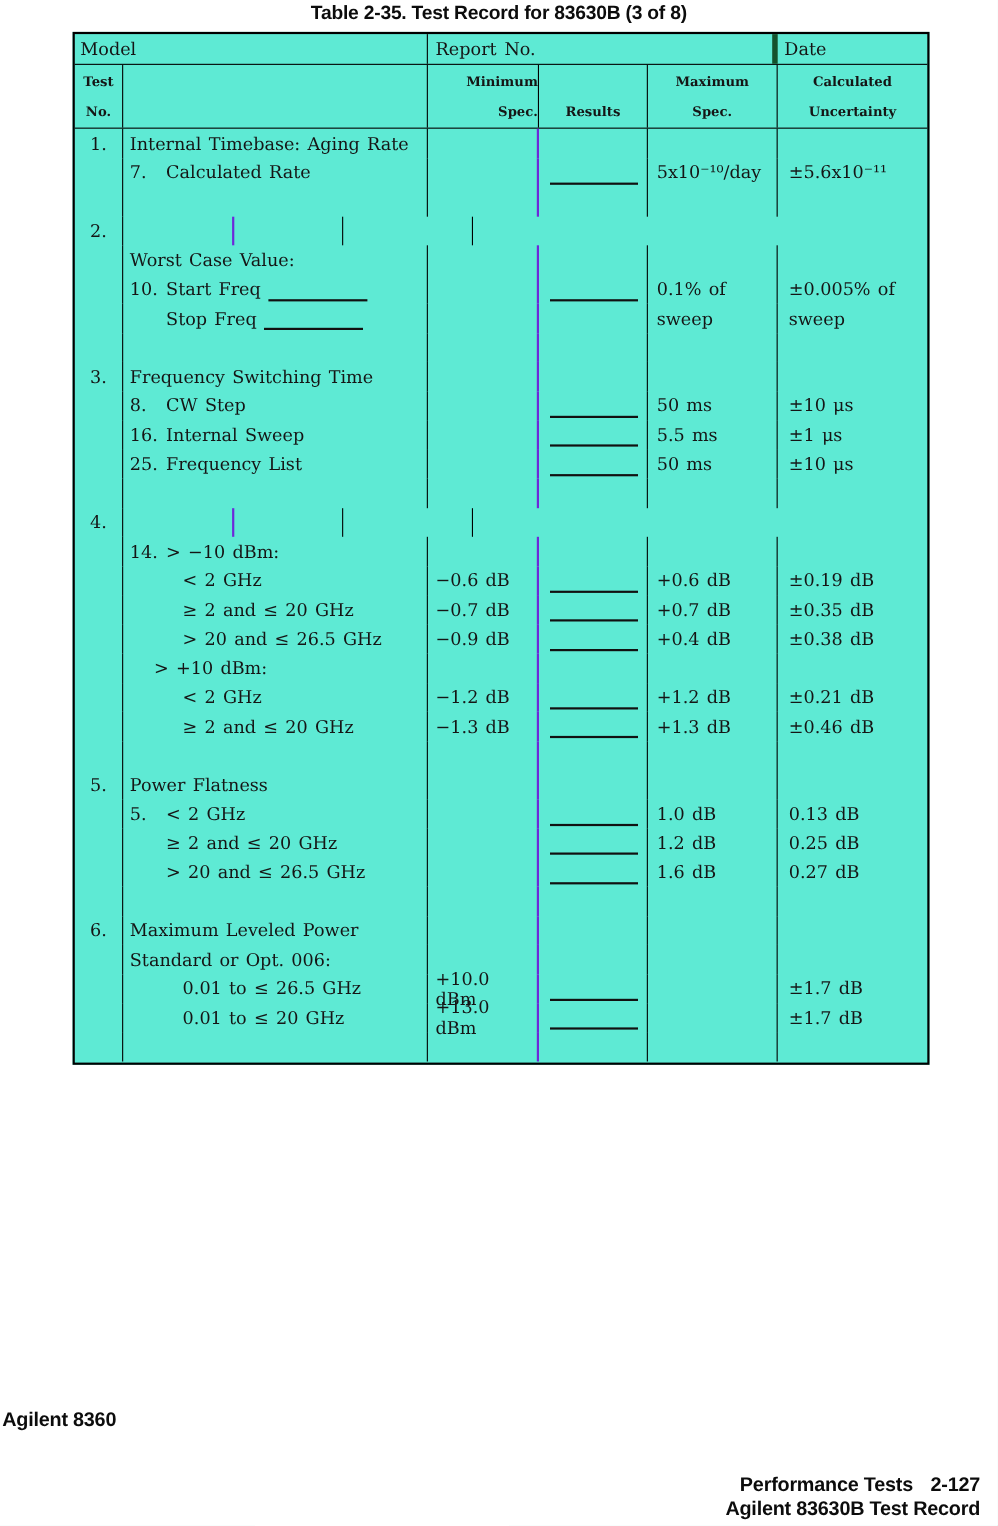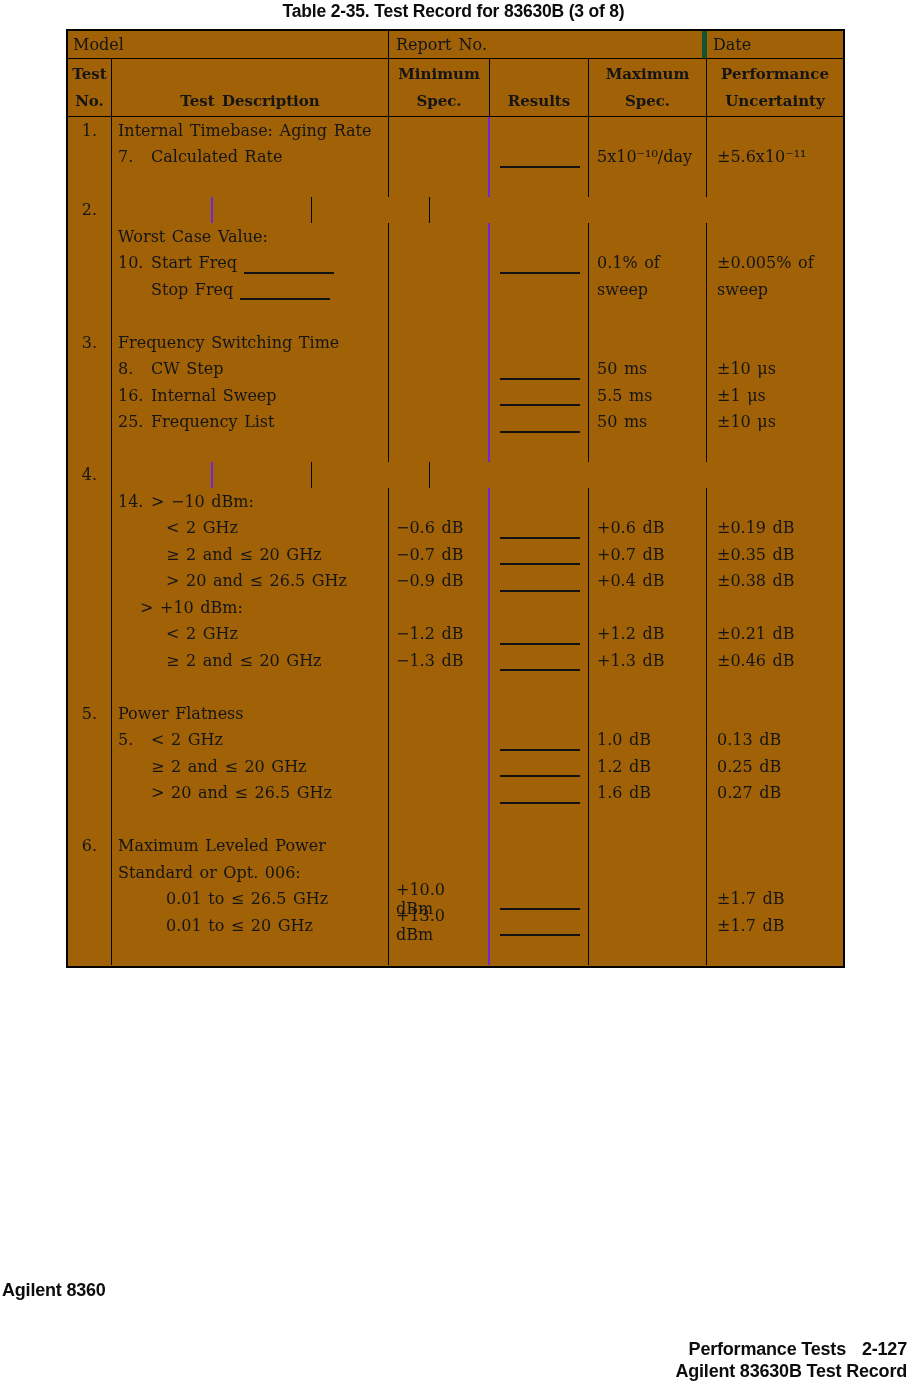--- a/index.html
+++ b/index.html
@@ -7,35 +7,35 @@
     position:relative;width:907px;height:1387px;background:#ffffff;
     font-family:"DejaVu Serif",serif;color:#151515;overflow:hidden;
   }
   .title{
     position:absolute;left:0;top:1px;width:100%;text-align:center;
     font-family:"Liberation Sans",sans-serif;font-weight:bold;font-size:17.5px;
     letter-spacing:-0.2px;color:#0c0c0c;
   }
   .tbl{
     position:absolute;left:66px;top:29px;width:779px;
-    border:2px solid #000;box-sizing:border-box;background:#a16207;
+    border:2px solid #000;box-sizing:border-box;background:#5eead4;
   }
   
   .meta-row{display:flex;height:27px;border-bottom:1px solid #000;font-size:16px;word-spacing:2px;}
   .meta-cell{box-sizing:border-box;display:flex;align-items:center;padding-left:5px;}
   .mc1{width:321px;border-right:1px solid #000;}
   .mc2{width:318px;border-right:5px solid #14532d;padding-left:7px;}
   .mc3{width:136px;padding-left:6px;}
   
-  .head-row{display:flex;height:57px;border-bottom:1px solid #000;font-weight:bold;font-size:15px;word-spacing:2px;}
+  .head-row{display:flex;height:57px;border-bottom:1px solid #000;font-weight:bold;font-size:12px;word-spacing:2px;}
   .hc{box-sizing:border-box;padding-top:2px;text-align:center;}
   .hc div{height:27px;line-height:27px;}
   .hc1{width:44px;border-right:1px solid #000;}
   .hc2{width:277px;border-right:1px solid #000;}
-  .hc3{width:101px;border-right:1px solid #000;}
+  .hc3{width:101px;border-right:1px solid #000;text-align:right;}
   .hc4{width:99px;border-right:1px solid #000;}
   .hc5{width:118px;border-right:1px solid #000;}
   .hc6{width:136px;}
   
   .tbody{display:flex;flex-direction:column;height:849px;font-size:16px;word-spacing:1.5px;}
   .bline{display:flex;height:26.5px;flex:none;}
   .bc{box-sizing:border-box;height:100%;display:flex;align-items:center;}
   .bc1{width:44px;border-right:1px solid #000;justify-content:center;}
   .bc2{width:277px;border-right:1px solid #000;}
   .bc3{width:101px;border-right:2px solid #6d28d9;padding-left:7px;}
@@ -49,21 +49,21 @@
   .inum{display:inline-block;width:33px;flex:none;}
   .fill{display:inline-block;height:12px;border-bottom:2px solid #111;position:relative;top:4px;}
   .rfill{width:80px;}
   .dfill{width:90px;margin-left:7px;}
   
   .footer-left{
     position:absolute;left:2px;top:1280px;
     font-family:"Liberation Sans",sans-serif;font-weight:bold;font-size:18px;letter-spacing:-0.2px;color:#0c0c0c;
   }
   .footer-right{
-    position:absolute;right:0;top:1338px;text-align:right;
+    position:absolute;right:16px;top:1338px;text-align:right;
     font-family:"Liberation Sans",sans-serif;font-weight:bold;font-size:18px;letter-spacing:-0.2px;
     line-height:22px;color:#0c0c0c;
   }
   .page-num{margin-left:16px;}
 </style>
 </head>
 <body>
 
 <div class="page">
 
@@ -77,36 +77,35 @@
       <div class="meta-cell mc3">Date</div>
     </div>
 
     <div class="head-row">
       <div class="hc hc1">
         <div>Test</div>
         <div>No.</div>
       </div>
       <div class="hc hc2">
         <div></div>
-        <div>Test Description</div>
       </div>
       <div class="hc hc3">
         <div>Minimum</div>
         <div>Spec.</div>
       </div>
       <div class="hc hc4">
         <div></div>
         <div>Results</div>
       </div>
       <div class="hc hc5">
         <div>Maximum</div>
         <div>Spec.</div>
       </div>
       <div class="hc hc6">
-        <div>Performance</div>
+        <div>Calculated</div>
         <div>Uncertainty</div>
       </div>
     </div>
 
     <div class="tbody" id="tbody">
         <div class="bline">
           <div class="bc bc1">1.</div>
           <div class="bc bc2 ind0">
             <span class="dtext">Internal Timebase: Aging Rate</span>
           </div>

